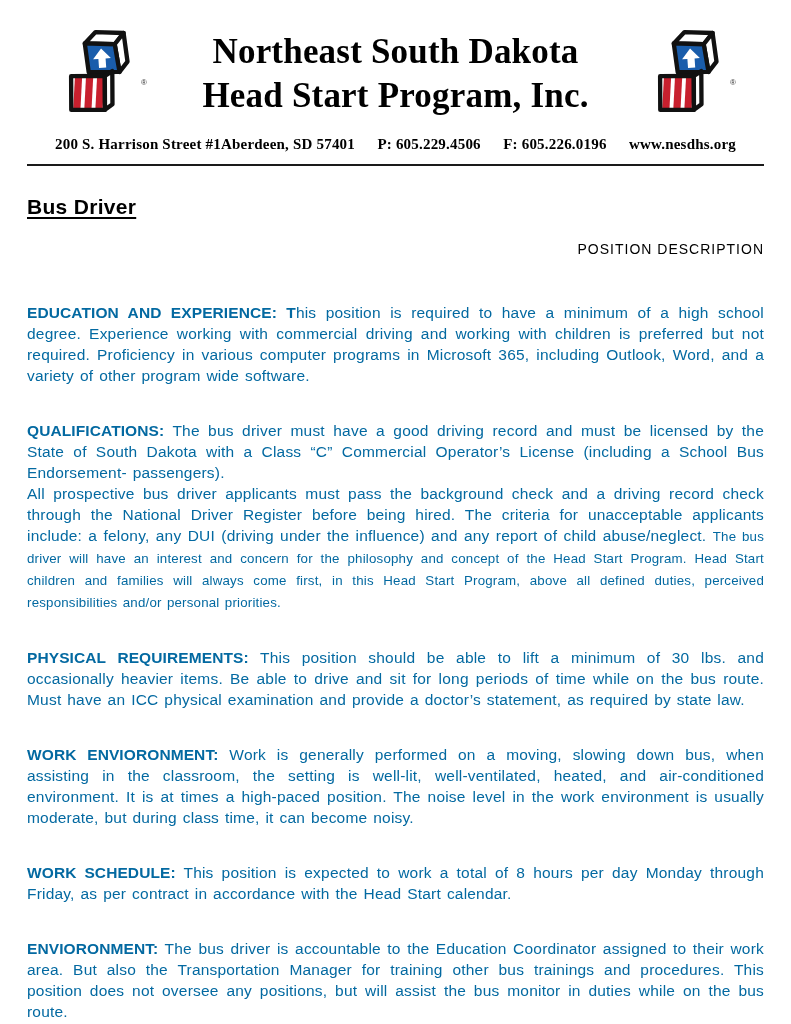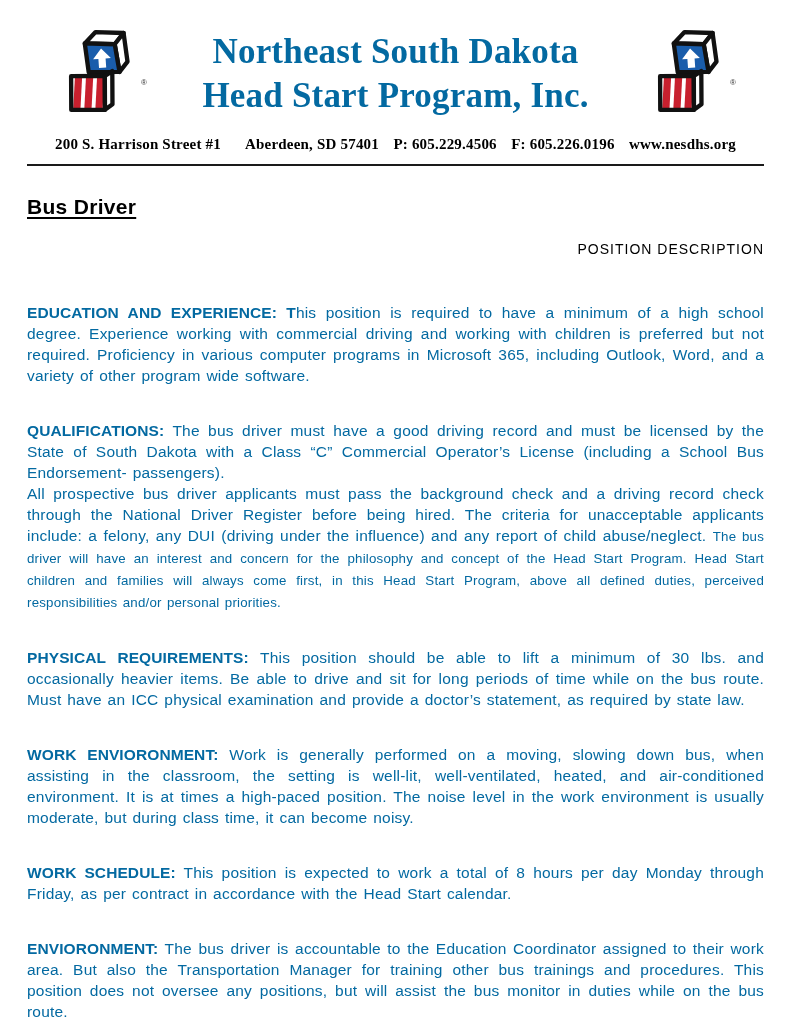--- a/index.html
+++ b/index.html
@@ -10,28 +10,28 @@
     font-family:"Liberation Sans", sans-serif; overflow:hidden;
   }
   
   .letterhead { display:flex; justify-content:space-between; align-items:flex-start; padding-top:26px; }
   .logo { width:96px; height:100px; flex:0 0 auto; position:relative; }
   .logo-left  { margin-left:26px; }
   .logo-right { margin-right:26px; }
   .org-title {
     flex:1 1 auto; text-align:center; margin-top:4px;
     font-family:"Liberation Serif", serif; font-weight:bold;
-    font-size:35px; line-height:44px; color:#0369a1; letter-spacing:0.2px;
+    font-size:35px; line-height:44px; color:#000000; letter-spacing:0.2px;
   }
   .contact-row {
     display:flex; justify-content:space-between; align-items:baseline;
     margin:10px 28px 0 28px;
     font-family:"Liberation Serif", serif; font-weight:bold; font-size:15px; letter-spacing:0.2px;
   }
-  .contact-left { display:flex; gap:24px; }
+  .contact-left { display:flex; }
   .rule { border:none; border-top:2px solid #1a1a1a; margin:11px 0 0 0; }
   
   .doc-title {
     text-align:left; font-size:21px; font-weight:bold;
     text-decoration:underline; text-underline-offset:3px;
     margin:29px 0 0 0; letter-spacing:0.3px;
   }
   .doc-subtitle {
     text-align:right; font-size:14px; font-weight:normal;
     letter-spacing:1px; margin:22px 0 0 0;

